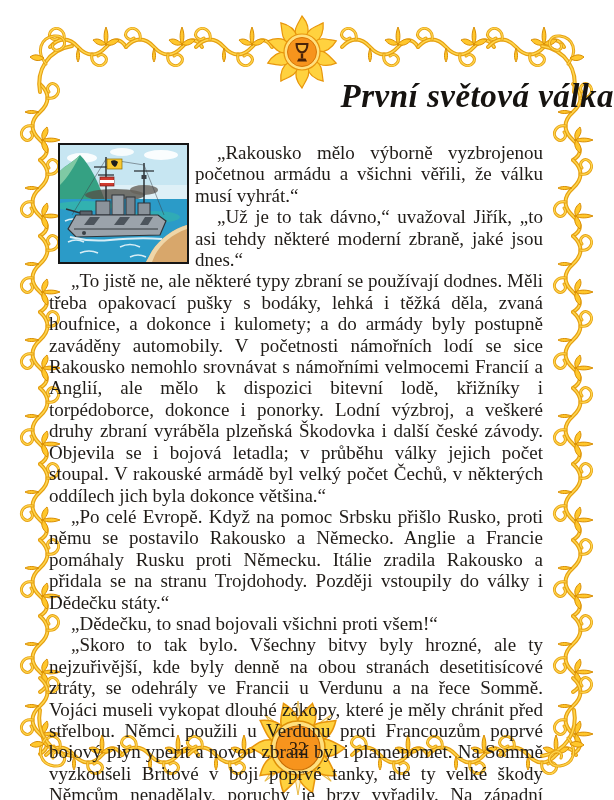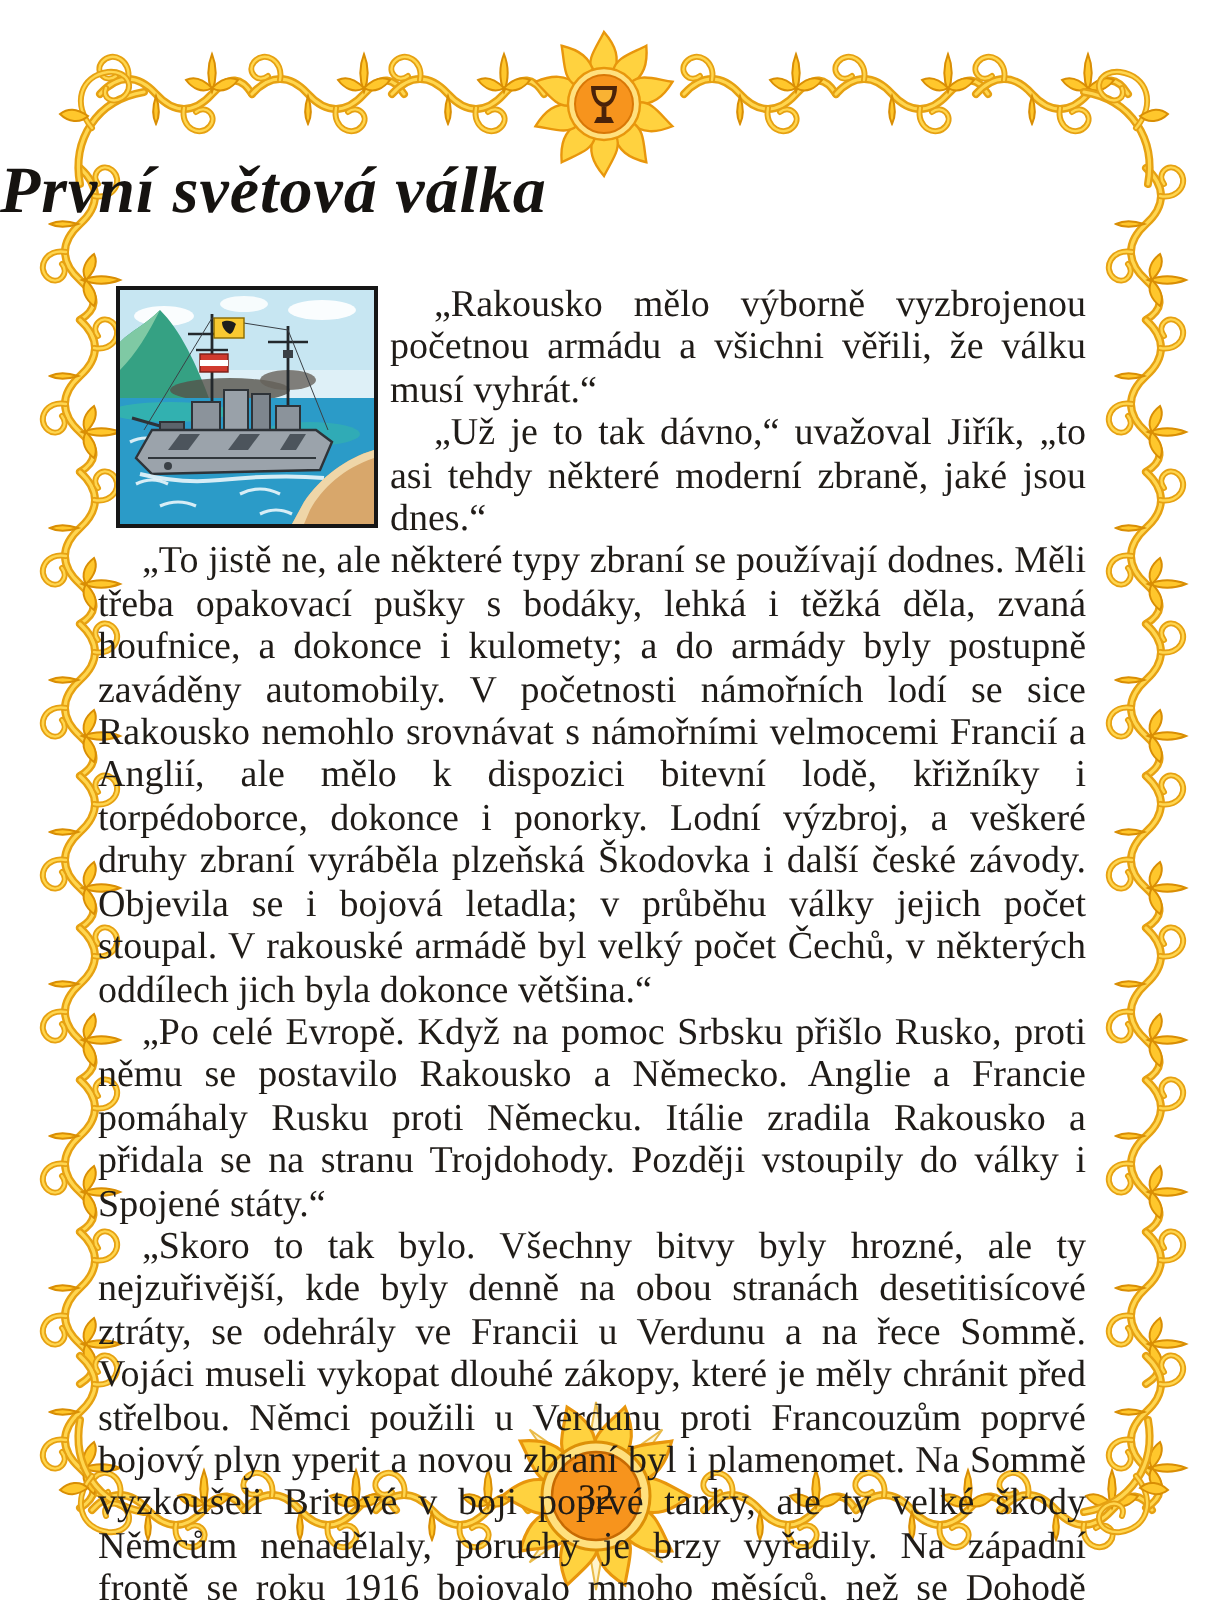--- a/index.html
+++ b/index.html
@@ -14,21 +14,21 @@
   .frame{position:absolute;left:0;top:0;width:614px;height:800px;}
   .vd{fill:none;stroke:#E6A112;stroke-width:4;stroke-linecap:round;}
   .vl{fill:none;stroke:#FFD64F;stroke-width:1.6;stroke-linecap:round;}
   .vd2{fill:none;stroke:#E6A112;stroke-width:3;stroke-linecap:round;}
   .vl2{fill:none;stroke:#FFD64F;stroke-width:1.2;stroke-linecap:round;}
   .leaf{fill:#FFC72C;stroke:#D98E04;stroke-width:1;}
   .flm{fill:#FFD23F;stroke:#E8960C;stroke-width:1.2;}
   .spike{fill:#FFF4CD;stroke:#E9BB4A;stroke-width:1;}
   .title{
     position:absolute;top:78px;left:0;width:614px;
-    margin:0;text-align:left;
+    margin:0;text-align:right;
     font-style:italic;font-weight:bold;font-size:33px;
     letter-spacing:0.5px;color:#161310;
   }
   .content{
     position:absolute;left:49px;top:142px;width:494px;
     font-size:19px;line-height:21.4px;text-align:justify;
   }
   .content p{margin:0;text-indent:22px;}
   .figure{
     float:left;
@@ -205,17 +205,18 @@
         <path d="M14,84 L98,84" stroke="#30363B" stroke-width="1"></path>
         <circle cx="24" cy="88" r="2" fill="#3A4046"></circle>
         <path d="M10,92 q20,5 40,3 q30,-3 52,-1" stroke="#EAF6FB" stroke-width="2" fill="none" opacity="0.9"></path>
         <path d="M127,117 L127,80 C113,84 100,94 92,106 L86,117 Z" fill="#D8A76B"></path>
         <path d="M127,84 C112,89 101,99 95,110 L92,117 L86,117 L92,106 C100,94 113,84 127,80 Z" fill="#EFD6A8"></path>
       </svg>
     </div>
     <p>„Rakousko mělo výborně vyzbrojenou početnou armádu a všichni věřili, že válku musí vyhrát.“</p>
     <p>„Už je to tak dávno,“ uvažoval Jiřík, „to asi tehdy některé moderní zbraně, jaké jsou dnes.“</p>
     <p>„To jistě ne, ale některé typy zbraní se používají dodnes. Měli třeba opakovací pušky s bodáky, lehká i těžká děla, zvaná houfnice, a dokonce i kulomety; a do armády byly postupně zaváděny automobily. V početnosti námořních lodí se sice Rakousko nemohlo srovnávat s námořními velmocemi Francií a Anglií, ale mělo k dispozici bitevní lodě, křižníky i torpédoborce, dokonce i ponorky. Lodní výzbroj, a veškeré druhy zbraní vyráběla plzeňská Škodovka i další české závody. Objevila se i bojová letadla; v průběhu války jejich počet stoupal. V rakouské armádě byl velký počet Čechů, v některých oddílech jich byla dokonce většina.“</p>
-    <p>„Po celé Evropě. Když na pomoc Srbsku přišlo Rusko, proti němu se postavilo Rakousko a Německo. Anglie a Francie pomáhaly Rusku proti Německu. Itálie zradila Rakousko a přidala se na stranu Trojdohody. Později vstoupily do války i Spojené státy.“</p>
+    <p>„Po celé Evropě. Když na pomoc Srbsku přišlo Rusko, proti němu se postavilo Rakousko a Německo. Anglie a Francie pomáhaly Rusku proti Německu. Itálie zradila Rakousko a přidala se na stranu Trojdohody. Později vstoupily do války i Dědečku státy.“</p>
+    <p>„Dědečku, to snad bojovali všichni proti všem!“</p>
     <p>„Skoro to tak bylo. Všechny bitvy byly hrozné, ale ty nejzuřivější, kde byly denně na obou stranách desetitisícové ztráty, se odehrály ve Francii u Verdunu a na řece Sommě. Vojáci museli vykopat dlouhé zákopy, které je měly chránit před střelbou. Němci použili u Verdunu proti Francouzům poprvé bojový plyn yperit a novou zbraní byl i plamenomet. Na Sommě vyzkoušeli Britové v boji poprvé tanky, ale ty velké škody Němcům nenadělaly, poruchy je brzy vyřadily. Na západní frontě se roku 1916 bojovalo mnoho měsíců, než se Dohodě podařilo donutit Němce k ústupu.</p>
   </div>
 
 </div>
 
 </body></html>

